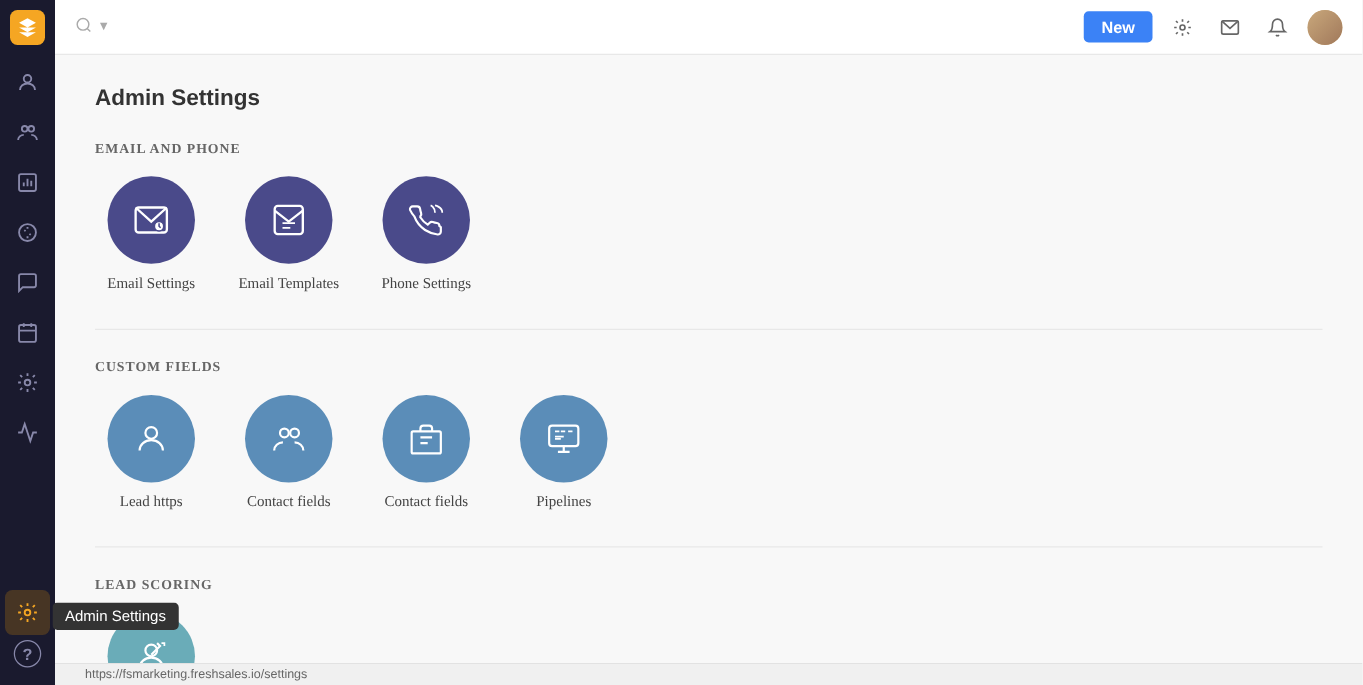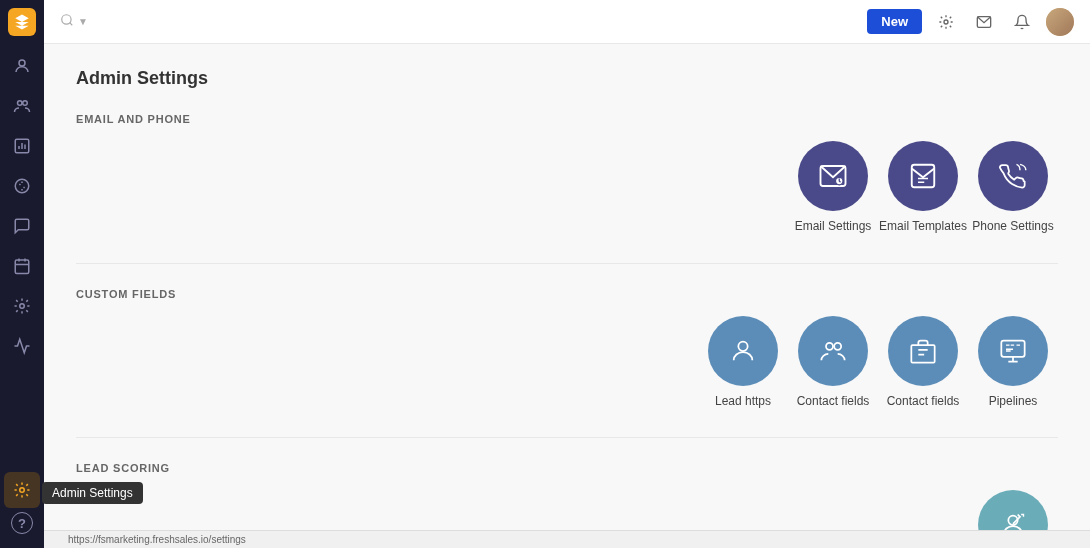--- a/index.html
+++ b/index.html
@@ -81,21 +81,21 @@
     .search-icon-wrap {
       color: #999;
       font-size: 14px;
     }
     .topbar-right {
       display: flex;
       align-items: center;
       gap: 10px;
     }
     .new-btn {
-      background: #1d4ed8;
+      background: #3b82f6;
       color: white;
       border: none;
       padding: 5px 14px;
       border-radius: 4px;
       font-size: 13px;
       font-weight: 600;
       cursor: pointer;
     }
     .topbar-icon {
       width: 28px;
@@ -131,33 +131,34 @@
       background: #f8f8f8;
     }
     .page-title {
       font-size: 18px;
       font-weight: 600;
       color: #333;
       margin-bottom: 24px;
     }
     .section {
       margin-bottom: 28px;
+      font-family: Liberation Serif, serif;
     }
     .section-title {
       font-size: 11px;
       font-weight: 700;
       color: #666;
       letter-spacing: 0.8px;
       text-transform: uppercase;
       margin-bottom: 16px;
     }
     .cards-row {
       display: flex;
+      gap: 20px;
       flex-wrap: wrap;
-      justify-content: flex-end;
     }
     .card-item {
       display: flex;
       flex-direction: column;
       align-items: center;
       cursor: pointer;
       width: 90px;
     }
     .card-circle {
       width: 70px;

